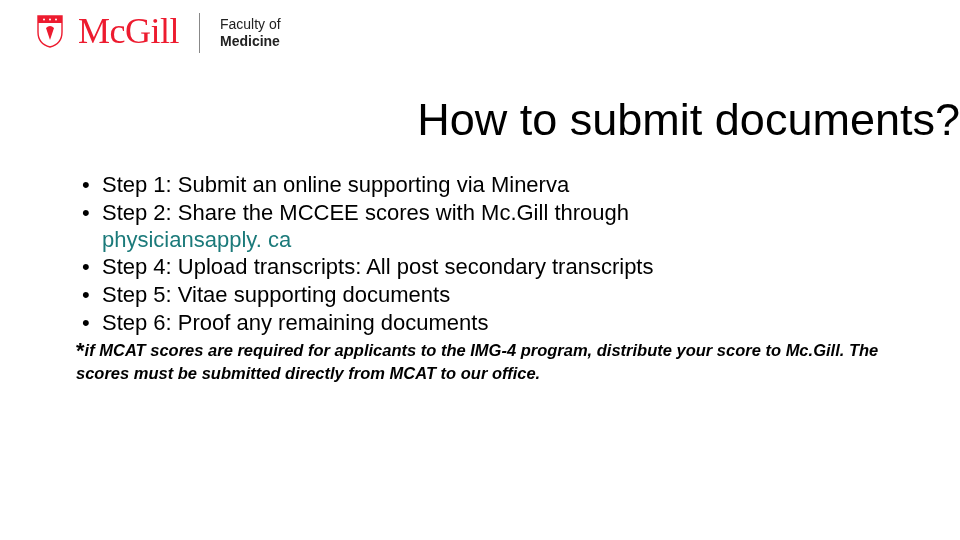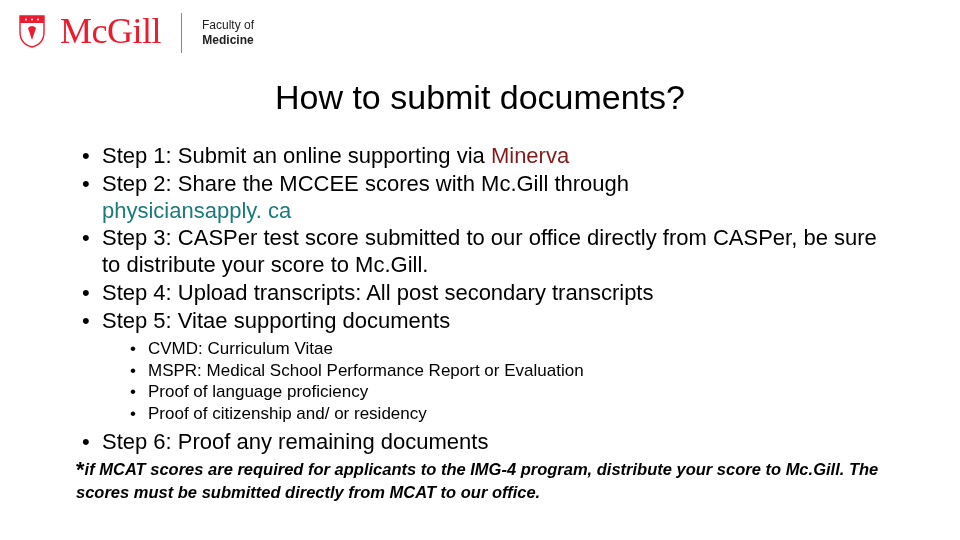--- a/index.html
+++ b/index.html
@@ -8,21 +8,21 @@
     height: 540px;
     font-family: Arial, Helvetica, sans-serif;
     background: #ffffff;
     color: #000000;
     position: relative;
     overflow: hidden;
   }
   .header {
     display: flex;
     align-items: center;
-    padding: 12px 18px 0 18px;
+    padding: 12px 18px 0 36px;
     gap: 14px;
   }
   .shield {
     width: 28px;
     height: 34px;
   }
   .mcgill-word {
     font-family: Georgia, "Times New Roman", serif;
     font-size: 36px;
     color: #ed1b2f;
@@ -31,31 +31,30 @@
     position: relative;
     top: -2px;
   }
   .divider {
     width: 1px;
     height: 40px;
     background: #888;
     margin: 0 6px;
   }
   .faculty {
-    font-size: 12px;
+    font-size: 14px;
     line-height: 1.25;
     color: #222;
-    text-align: center;
   }
   .faculty .bold { font-weight: bold; margin-top: 42px; }
   .slide-title {
-    text-align: center;
-    font-size: 34px;
+    text-align: right;
+    font-size: 45px;
     font-weight: normal;
-    margin-top: 24px;
+    margin-top: 40px;
     margin-bottom: 26px;
   }
   .content {
     padding: 0 78px 0 78px;
   }
   ul.main {
     list-style: none;
     font-size: 22px;
     line-height: 1.22;
   }
@@ -81,21 +80,21 @@
   ul.sub > li {
     position: relative;
     padding-left: 20px;
   }
   ul.sub > li::before {
     content: "•";
     position: absolute;
     left: 2px;
     top: 0;
   }
-  .link-red { color: #7f1d1d; }
+  .link-red { color: #000000; }
   .link-teal { color: #1b7a7a; }
   .footnote {
     font-size: 16.5px;
     font-style: italic;
     font-weight: bold;
     line-height: 1.18;
     padding: 0 44px 0 76px;
     margin-top: 1px;
   }
   .footnote .star {
@@ -129,30 +128,23 @@
 <h1 class="slide-title">How to submit documents?</h1>
 
 <div class="content">
   <ul class="main">
     <li>
       <span>Step 1: Submit an online supporting via </span><span class="link-red">Minerva</span>
     </li>
     <li>
       <span>Step 2: Share the MCCEE scores with Mc.Gill through </span><br><span class="link-teal">physiciansapply. ca</span>
     </li>
-    <li>Step 3: CASPer test score submitted to our office directly from CASPer, be sure to distribute your score to Mc.Gill.</li>
     <li>Step 4: Upload transcripts: All post secondary transcripts</li>
     <li>
       <span>Step 5: Vitae supporting documents</span>
-      <ul class="sub">
-        <li>CVMD:  Curriculum Vitae</li>
-        <li>MSPR:  Medical School Performance Report or Evaluation</li>
-        <li>Proof of language proficiency</li>
-        <li>Proof of citizenship and/ or residency</li>
-      </ul>
     </li>
     <li>Step 6: Proof any remaining documents</li>
   </ul>
 </div>
 
 <p class="footnote">
   <span class="star">*</span><span>if MCAT scores are required for applicants to the IMG-4 program, distribute your score to Mc.Gill. The scores must be submitted directly from MCAT to our office.</span>
 </p>
 
 </body></html>

